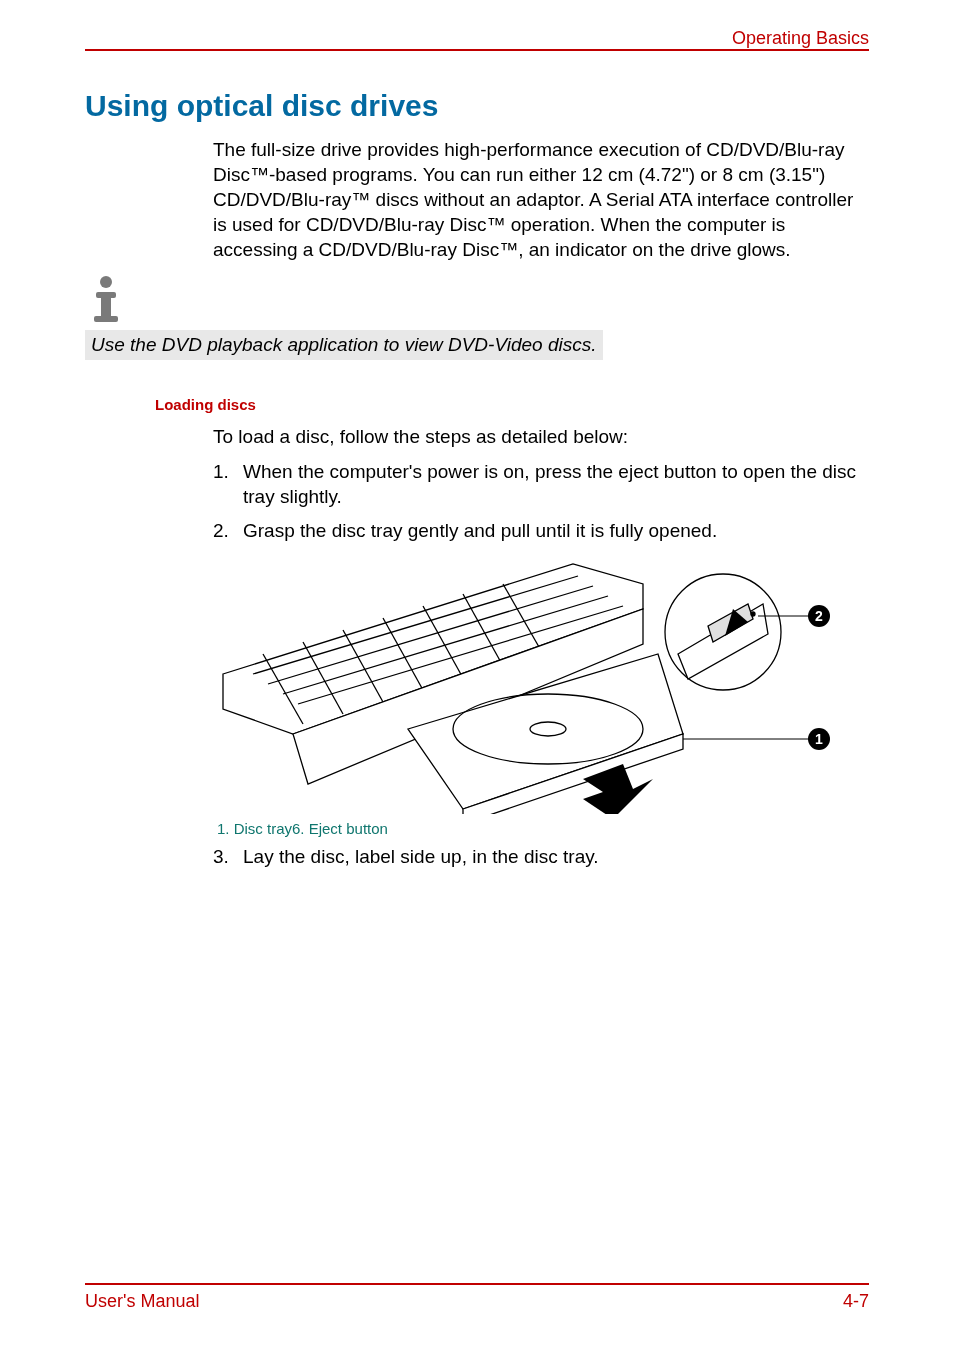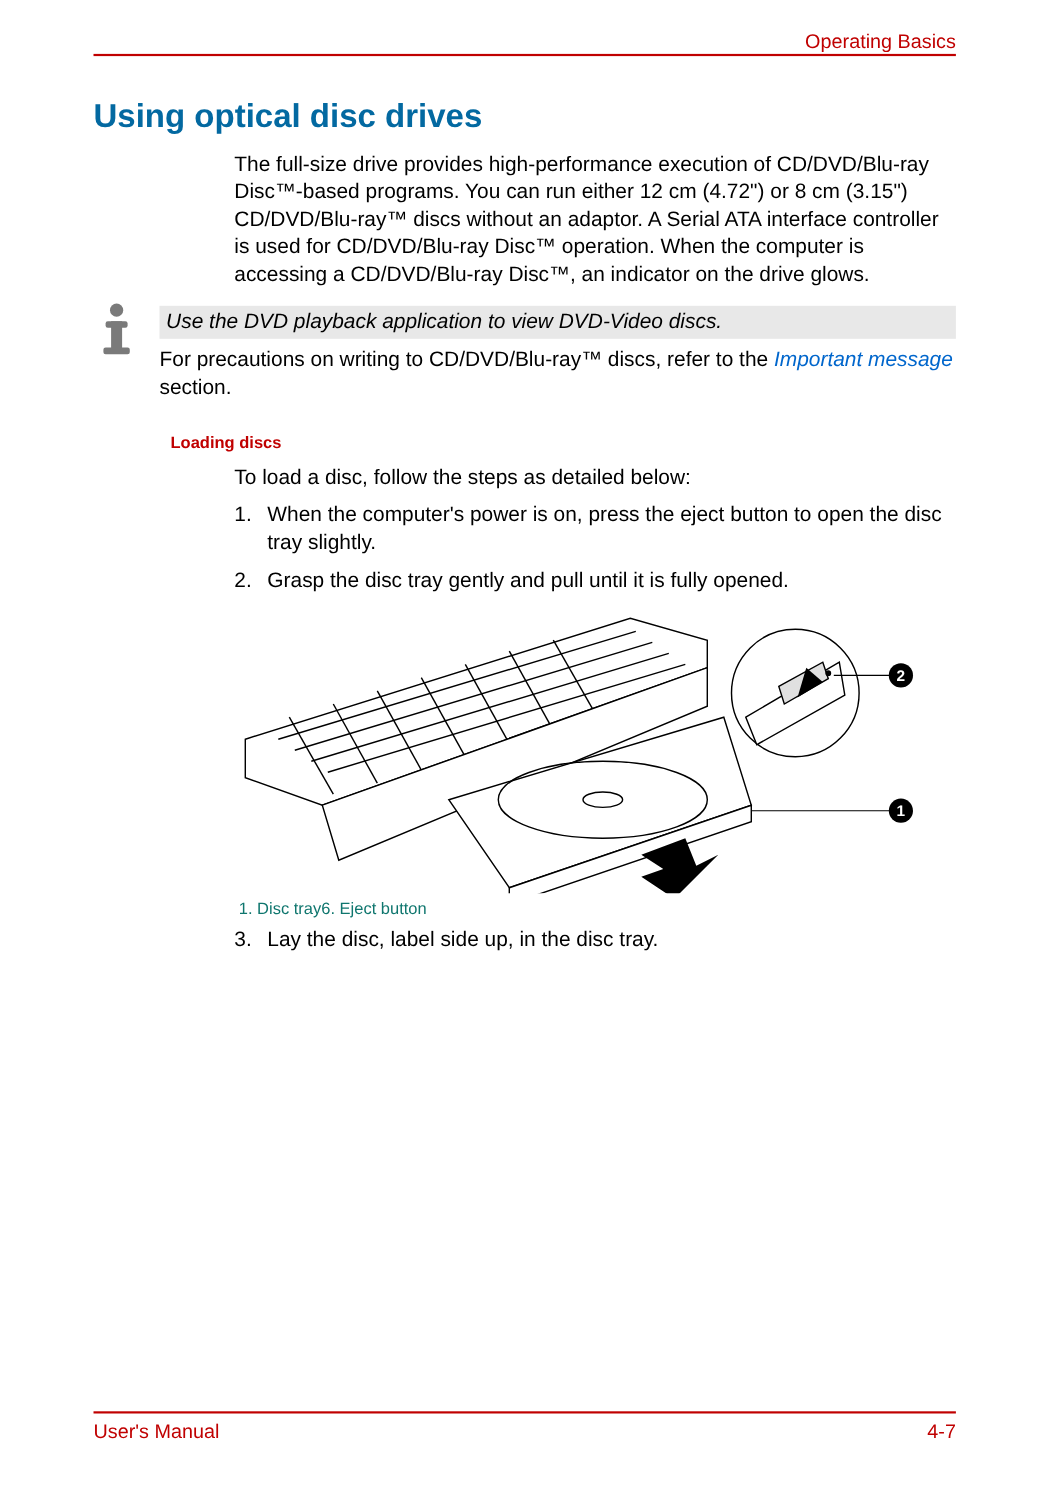--- a/index.html
+++ b/index.html
@@ -32,20 +32,21 @@
   .intro-block {
     margin-left: 128px;
     font-size: 19px;
     line-height: 1.32;
     margin-bottom: 16px;
   }
   .note-row {
     display: flex;
     align-items: flex-start;
     margin-bottom: 2px;
+    flex-direction: column;
   }
   .note-icon {
     width: 60px;
     flex-shrink: 0;
     margin-top: -4px;
   }
   .note-body {
     flex: 1;
   }
   .note-highlight {
@@ -152,23 +153,20 @@
   <div class="note-icon">
     <svg width="42" height="52" viewBox="0 0 42 52">
       <circle cx="21" cy="8" r="6" fill="#7a7a7a"></circle>
       <rect x="11" y="18" width="20" height="6" rx="2" fill="#7a7a7a"></rect>
       <rect x="16" y="18" width="10" height="26" fill="#7a7a7a"></rect>
       <rect x="9" y="42" width="24" height="6" rx="2" fill="#7a7a7a"></rect>
     </svg>
   </div>
   <div class="note-body">
     <div class="note-highlight">Use the DVD playback application to view DVD-Video discs.</div>
-    <div class="note-followup">
-      <span>For precautions on writing to CD/DVD/Blu-ray™ discs, refer to the </span><span class="link">Important message</span><span> section.</span>
-    </div>
   </div>
 </div>
 
 <h2 class="subsection">Loading discs</h2>
 
 <div class="subintro">To load a disc, follow the steps as detailed below:</div>
 
 <div class="step-list">
   <div class="step-item">
     <div class="step-num">1.</div>

